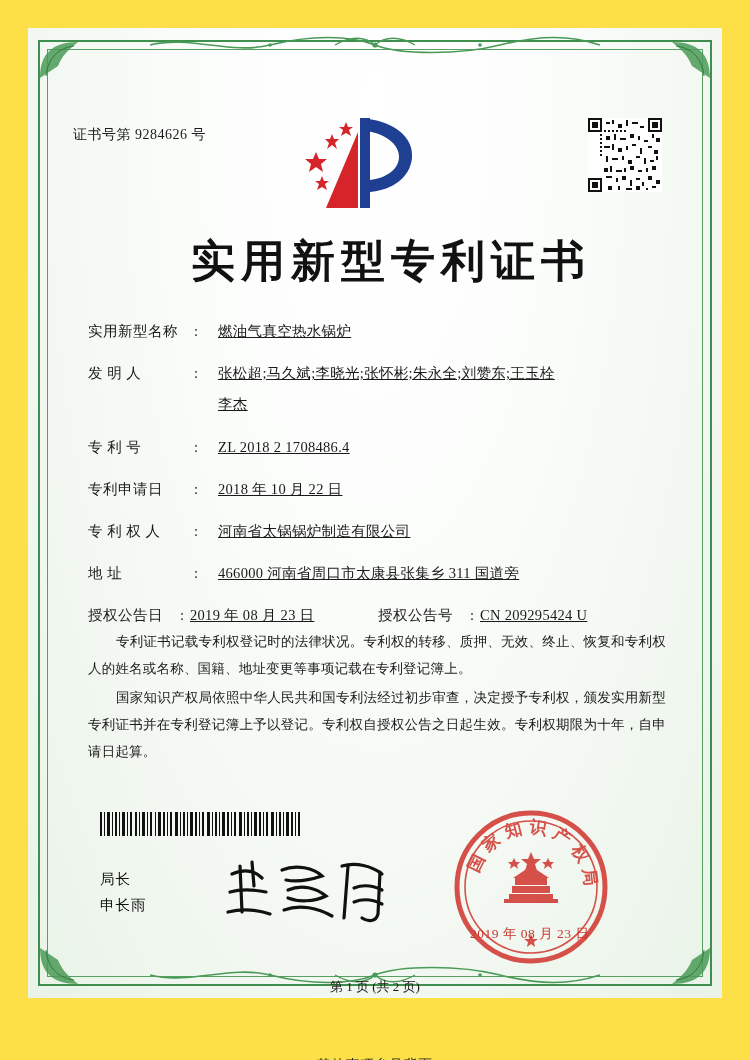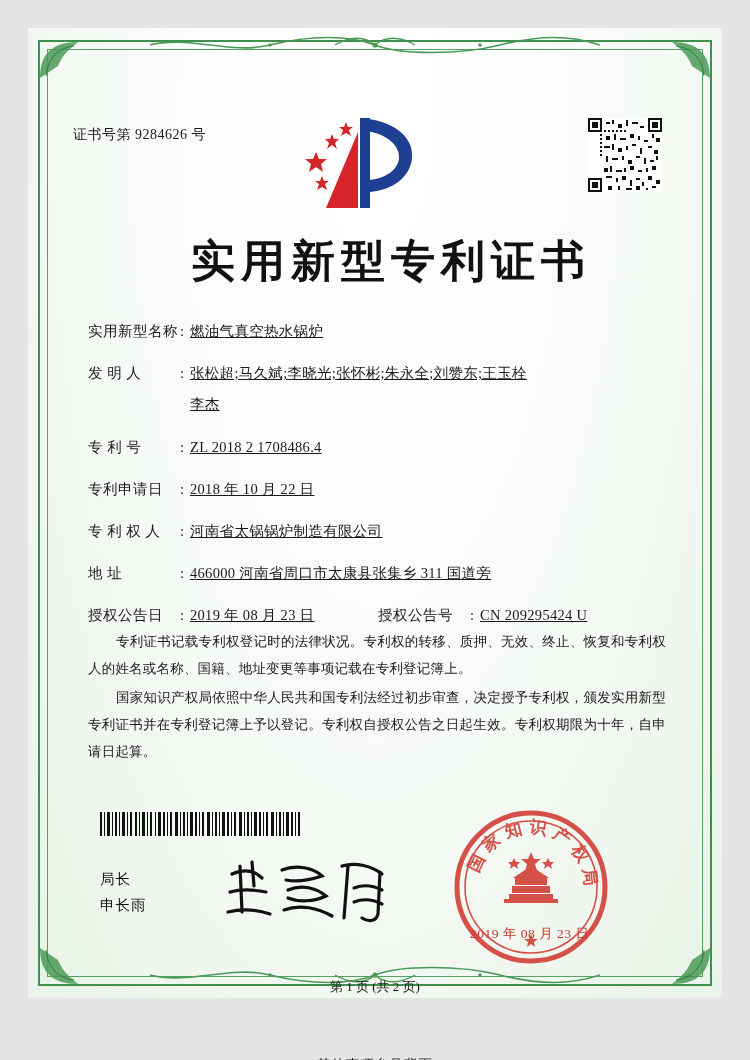--- a/index.html
+++ b/index.html
@@ -13,21 +13,21 @@
     font-family: "Liberation Serif", "DejaVu Serif", serif;
     position: relative;
     overflow: hidden;
   }
 
   .page {
     position: absolute;
     left: 0; top: 0;
     width: 750px;
     height: 1060px;
-    background: #e5e5e5;
+    background: #fde047;
   }
 
   
   .paper {
     position: absolute;
     left: 28px;
     top: 28px;
     width: 694px;
     height: 970px;
     background:
@@ -129,20 +129,21 @@
     top: 320px;
     width: 580px;
     font-size: 14.5px;
     color: #1a1a1a;
     line-height: 1.6;
   }
   .field-row {
     display: flex;
     align-items: flex-end;
     margin-bottom: 19px;
+    gap: 14px;
   }
   .f-label {
     width: 92px;
     flex: 0 0 92px;
     letter-spacing: 0.5px;
     white-space: nowrap;
   }
   .f-colon { width: 10px; flex: 0 0 10px; }
   .f-value {
     flex: 1 1 auto;

